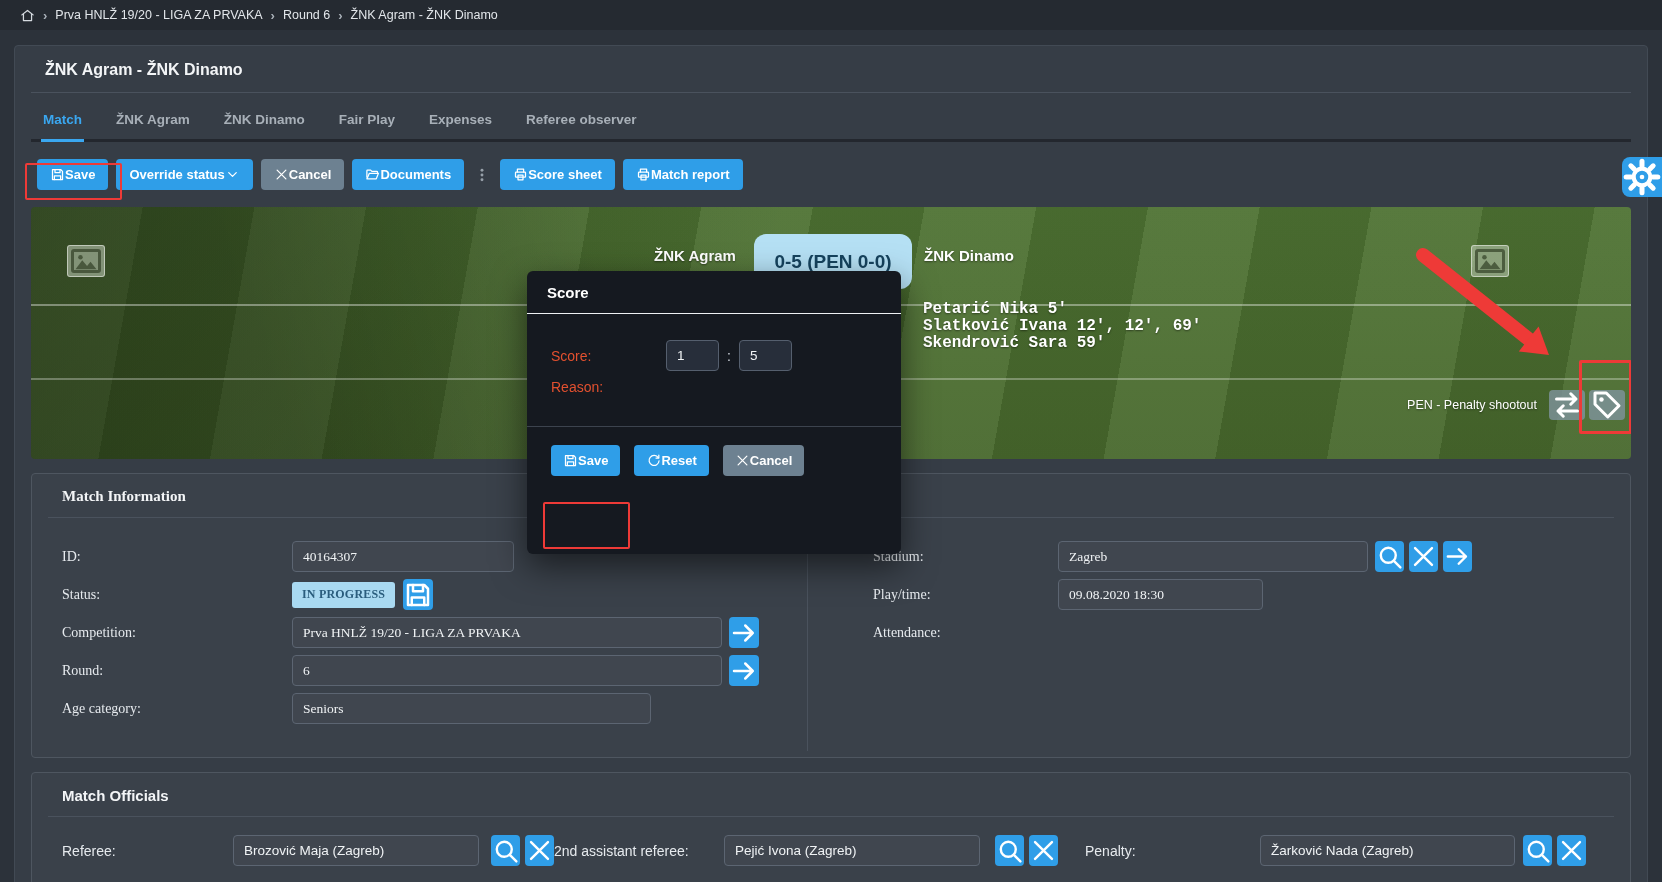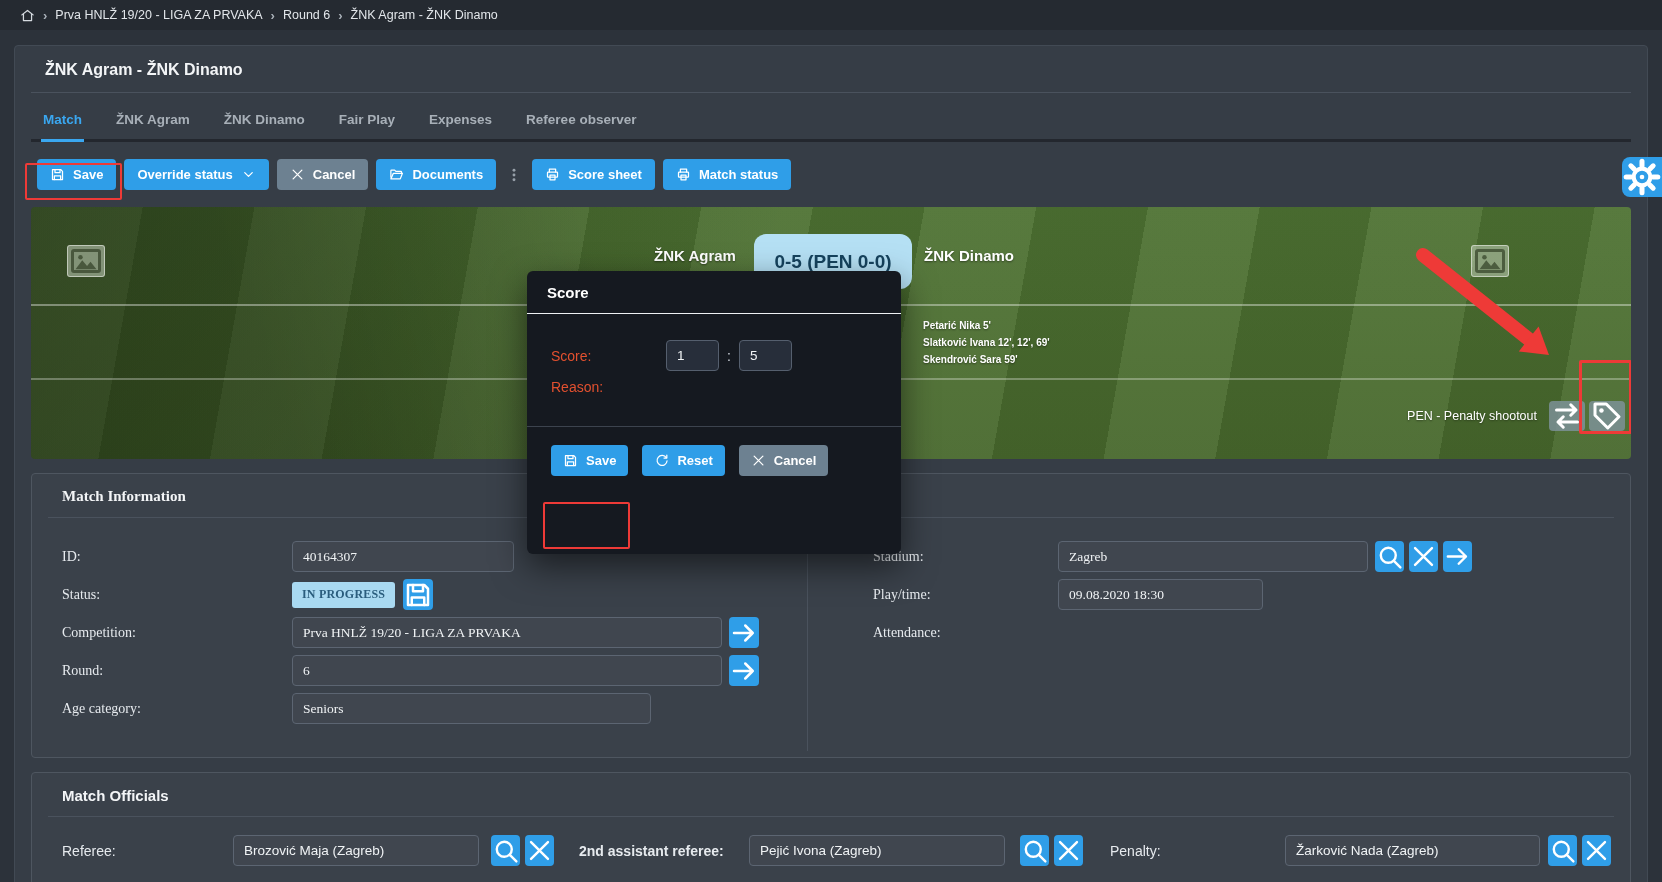--- a/index.html
+++ b/index.html
@@ -33,21 +33,21 @@
   .tabs { display:flex; gap:30px; padding:0 0 0 10px; border-bottom:3px solid #23272e; margin-top:2px; }
   .tab {
     font-size:13.5px; font-weight:bold; color:#a8b0b8; padding:17px 2px 12px 2px;
     margin-bottom:-3px; border-bottom:3px solid transparent; cursor:pointer; white-space:nowrap;
   }
   .tab.active { color:#3aa7f0; border-bottom-color:#3aa7f0; }
 
   
   .toolbar { display:flex; align-items:center; gap:8px; margin:17px 0 0 6px; position:relative; }
   .btn {
-    display:inline-flex; align-items:center; justify-content:center; gap:8px;
+    display:inline-flex; align-items:center; justify-content:center; 
     height:31px; padding:0 13px; border-radius:4px; border:none;
     font-family:inherit; font-size:13px; font-weight:bold; color:#fff;
     background:#2f9ee8; cursor:pointer; white-space:nowrap;
   }
   .btn.gray { background:#6d8191; }
   .btn .bic { width:15px; height:15px; display:inline-flex; }
   .btn .bic svg { width:100%; height:100%; }
   .kebab { width:16px; height:22px; color:#97a0a9; margin:0 2px; }
   .kebab svg { width:100%; height:100%; }
 
@@ -74,22 +74,22 @@
     background:rgba(208,218,202,0.5); border:1px solid rgba(242,246,240,0.55);
     display:flex; align-items:center; justify-content:center; color:rgba(35,48,24,0.6);
   }
   .imgph svg { width:24px; height:24px; }
   .teamname { position:absolute; font-size:15px; font-weight:bold; color:#fff; text-shadow:0 1px 2px rgba(0,0,0,.45); }
   .scorebadge {
     position:absolute; left:723px; top:27px; width:158px; height:55px;
     background:#b5e0f4; border-radius:12px; display:flex; align-items:center; justify-content:center;
     color:#16435e; font-size:19px; font-weight:bold;
   }
-  .scorers { position:absolute; left:892px; top:110px; font-size:10px; font-weight:bold; line-height:17px; color:#fff; text-shadow:0 1px 2px rgba(0,0,0,.45); }
-  .penrow { position:absolute; right:6px; top:194px; display:flex; align-items:center; gap:4px; }
+  .scorers { position:absolute; left:892px; top:94px; font-size:16px; font-weight:bold; line-height:17px; color:#fff; text-shadow:0 1px 2px rgba(0,0,0,.45);font-family:Liberation Mono, monospace; }
+  .penrow { position:absolute; right:6px; top:183px; display:flex; align-items:center; gap:4px; }
   .penrow .penlabel { font-size:12.5px; color:#fff; margin-right:8px; text-shadow:0 1px 2px rgba(0,0,0,.4); }
   .minibtn {
     width:36px; height:30px; border:none; border-radius:4px; cursor:pointer;
     background:rgba(128,148,158,0.8); color:#fff; display:flex; align-items:center; justify-content:center;
   }
   .minibtn svg { width:18px; height:18px; }
 
   
   .anno { position:absolute; border:3px solid #ee3a37; border-radius:2px; pointer-events:none; }
   .arrow-svg { position:absolute; left:1380px; top:40px; width:170px; height:125px; pointer-events:none; }
@@ -237,21 +237,21 @@
       <span>Score sheet</span>
     </button>
     <button class="btn" data-interactable="true">
       <span class="bic" data-interactable="false" style="display: inline-flex;">
           <svg viewBox="0 0 24 24" fill="none" stroke="currentColor" stroke-width="2" stroke-linecap="round" stroke-linejoin="round" style="width: 100%; height: 100%;">
             <path d="M7 8 V3.5 h10 V8"></path>
             <rect x="4" y="8" width="16" height="8" rx="1"></rect>
             <rect x="8" y="13" width="8" height="7.5"></rect>
           </svg>
         </span>
-      <span>Match status</span>
+      <span>Match report</span>
     </button>
   </div>
 
   <div class="banner" data-interactable="false">
     <div class="fieldline" style="top:97px;" data-interactable="false"></div>
     <div class="fieldline" style="top:171px; background:rgba(255,255,255,0.3);" data-interactable="false"></div>
 
     <div class="imgph" style="left:36px; top:38px;" data-interactable="true">
       <span data-interactable="false" style="display: inline-flex;">
           <svg viewBox="0 0 24 24" fill="none" stroke="currentColor" stroke-width="2" stroke-linecap="round" stroke-linejoin="round" style="width: 100%; height: 100%;">
@@ -408,21 +408,21 @@
             </svg>
           </span>
         </button>
       <button class="sqbtn" style="margin-left:5px;" data-interactable="true">
           <span data-interactable="false" style="display: inline-flex;">
             <svg viewBox="0 0 24 24" fill="none" stroke="currentColor" stroke-width="2" stroke-linecap="round" stroke-linejoin="round" style="width: 100%; height: 100%;">
               <path d="M5 5 L19 19 M19 5 L5 19"></path>
             </svg>
           </span>
         </button>
-      <span class="flabel" style="width:170px; margin-left:25px;font-weight:bold;" data-interactable="false">2nd assistant referee:</span>
+      <span class="flabel" style="width:170px; " data-interactable="false">2nd assistant referee:</span>
       <input class="inp" style="width: 256px;" data-interactable="true" readonly="" value="Pejić Ivona (Zagreb)">
       <button class="sqbtn" style="margin-left:15px;" data-interactable="true">
           <span data-interactable="false" style="display: inline-flex;">
             <svg viewBox="0 0 24 24" fill="none" stroke="currentColor" stroke-width="2" stroke-linecap="round" stroke-linejoin="round" style="width: 100%; height: 100%;">
               <circle cx="11" cy="11" r="6.2"></circle>
               <path d="M15.6 15.6 L21 21"></path>
             </svg>
           </span>
         </button>
       <button class="sqbtn" style="margin-left:5px;" data-interactable="true">

